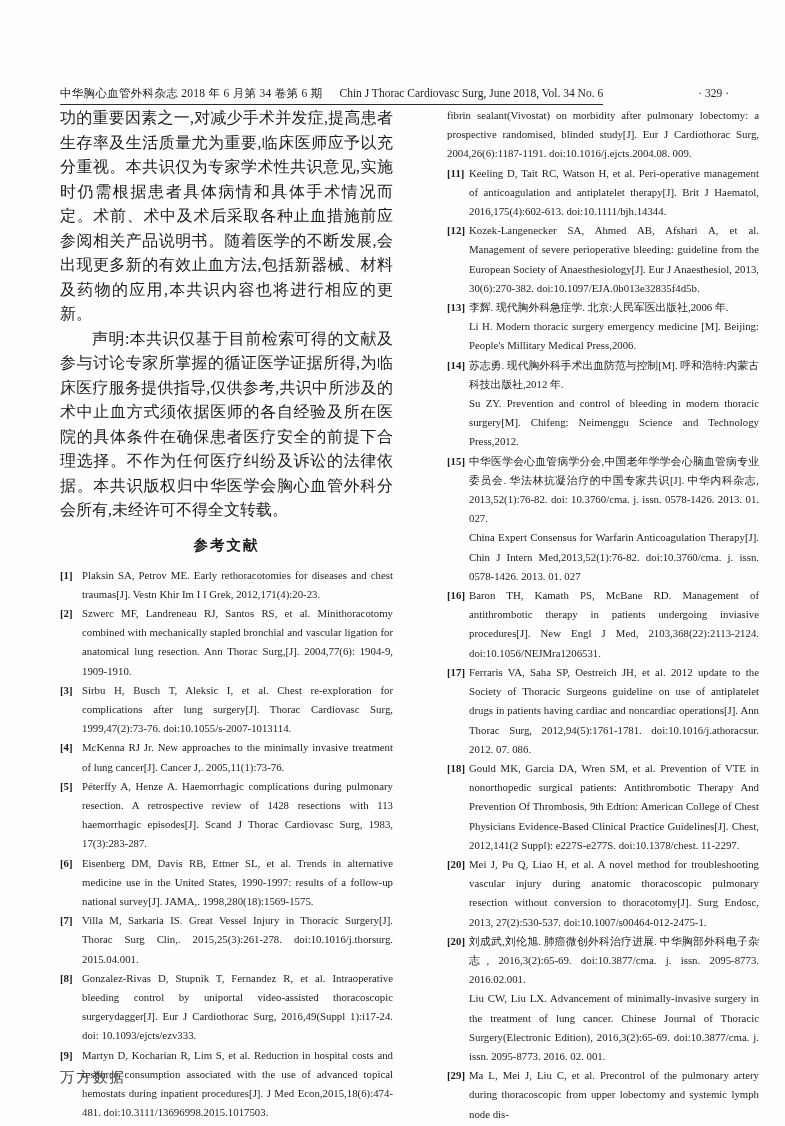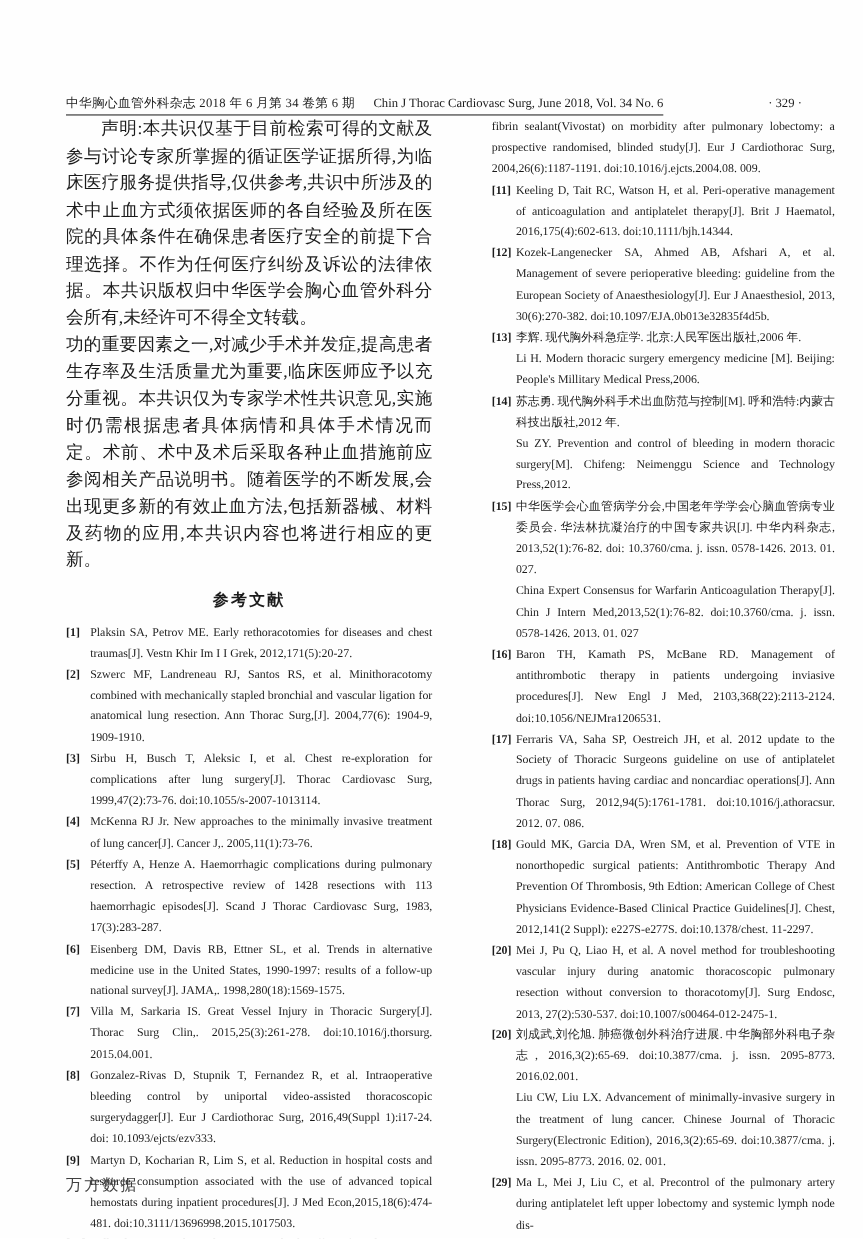--- a/index.html
+++ b/index.html
@@ -86,29 +86,29 @@
 
   <div class="header">
     <span class="header-left">
       <span class="journal-cn">中华胸心血管外科杂志 2018 年 6 月第 34 卷第 6 期</span>
       <span class="journal-en">Chin J Thorac Cardiovasc Surg, June 2018, Vol. 34 No. 6</span>
     </span>
     <span class="page-label">· 329 ·</span>
   </div>
 
   <div class="col col-left">
+    <p class="body-para">功的重要因素之一,对减少手术并发症,提高患者生存率及生活质量尤为重要,临床医师应予以充分重视。本共识仅为专家学术性共识意见,实施时仍需根据患者具体病情和具体手术情况而定。术前、术中及术后采取各种止血措施前应参阅相关产品说明书。随着医学的不断发展,会出现更多新的有效止血方法,包括新器械、材料及药物的应用,本共识内容也将进行相应的更新。</p>
     <p class="body-para indent">声明:本共识仅基于目前检索可得的文献及参与讨论专家所掌握的循证医学证据所得,为临床医疗服务提供指导,仅供参考,共识中所涉及的术中止血方式须依据医师的各自经验及所在医院的具体条件在确保患者医疗安全的前提下合理选择。不作为任何医疗纠纷及诉讼的法律依据。本共识版权归中华医学会胸心血管外科分会所有,未经许可不得全文转载。</p>
-    <p class="body-para">功的重要因素之一,对减少手术并发症,提高患者生存率及生活质量尤为重要,临床医师应予以充分重视。本共识仅为专家学术性共识意见,实施时仍需根据患者具体病情和具体手术情况而定。术前、术中及术后采取各种止血措施前应参阅相关产品说明书。随着医学的不断发展,会出现更多新的有效止血方法,包括新器械、材料及药物的应用,本共识内容也将进行相应的更新。</p>
     <div class="ref-heading">参考文献</div>
     <div class="ref-list">
 
         <div class="ref">
           <span class="ref-num">[1]</span>
           <span class="ref-body">
-            <div class="ref-part">Plaksin SA, Petrov ME. Early rethoracotomies for diseases and chest traumas[J]. Vestn Khir Im I I Grek, 2012,171(5):20-27.</div>
+            <div class="ref-part">Plaksin SA, Petrov ME. Early rethoracotomies for diseases and chest traumas[J]. Vestn Khir Im I I Grek, 2012,171(4):20-23.</div>
           </span>
         </div>
 
         <div class="ref">
           <span class="ref-num">[2]</span>
           <span class="ref-body">
             <div class="ref-part">Szwerc MF, Landreneau RJ, Santos RS, et al. Minithoracotomy combined with mechanically stapled bronchial and vascular ligation for anatomical lung resection. Ann Thorac Surg,[J]. 2004,77(6): 1904-9, 1909-1910.</div>
           </span>
         </div>
 
@@ -250,21 +250,21 @@
           <span class="ref-num">[20]</span>
           <span class="ref-body">
             <div class="ref-part">刘成武,刘伦旭. 肺癌微创外科治疗进展. 中华胸部外科电子杂志, 2016,3(2):65-69. doi:10.3877/cma. j. issn. 2095-8773. 2016.02.001.</div>
             <div class="ref-part">Liu CW, Liu LX. Advancement of minimally-invasive surgery in the treatment of lung cancer. Chinese Journal of Thoracic Surgery(Electronic Edition), 2016,3(2):65-69. doi:10.3877/cma. j. issn. 2095-8773. 2016. 02. 001.</div>
           </span>
         </div>
 
         <div class="ref">
           <span class="ref-num">[29]</span>
           <span class="ref-body">
-            <div class="ref-part">Ma L, Mei J, Liu C, et al. Precontrol of the pulmonary artery during antiplatelet left upper lobectomy and systemic lymph node dis-</div>
+            <div class="ref-part">Ma L, Mei J, Liu C, et al. Precontrol of the pulmonary artery during thoracoscopic from upper lobectomy and systemic lymph node dis-</div>
           </span>
         </div>
       </div>
   </div>
 
   <div class="watermark">万方数据</div>
 
 </div>
 
 </body></html>

